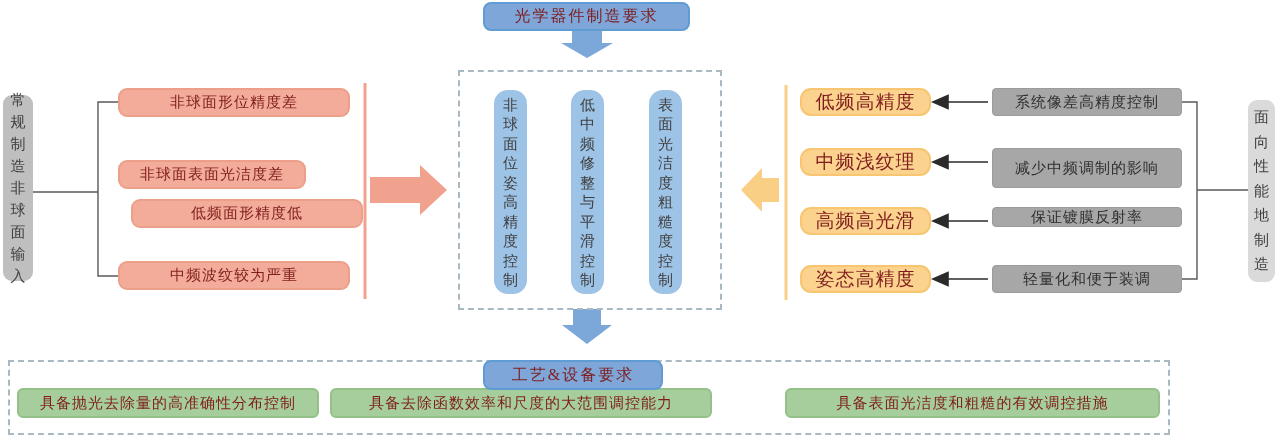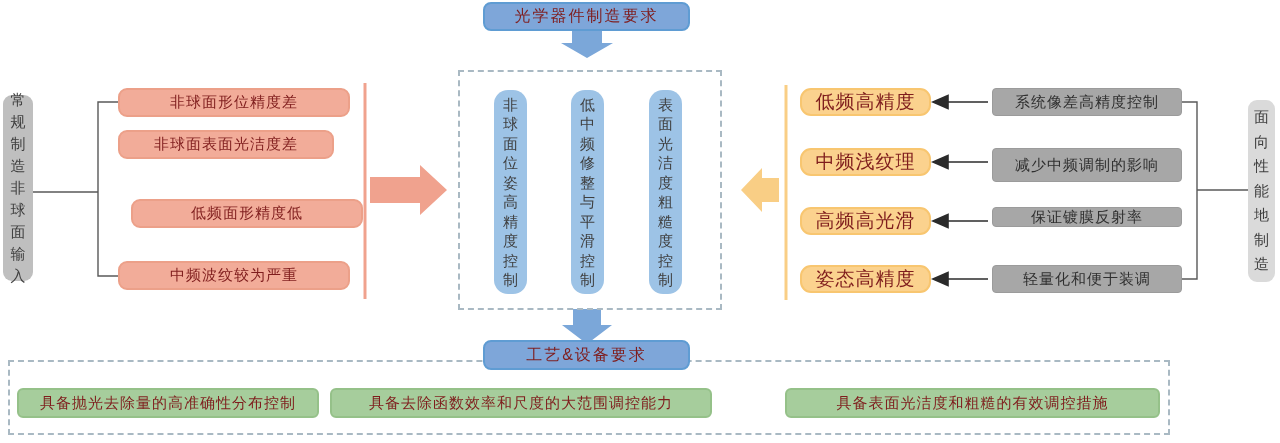--- a/index.html
+++ b/index.html
@@ -111,44 +111,44 @@
       <span>规</span>
       <span>制</span>
       <span>造</span>
       <span>非</span>
       <span>球</span>
       <span>面</span>
       <span>输</span>
       <span>入</span>
     </div>
   <div class="box salmon-node" style="left:118px; top:88px;  width:232px; height:29px;">非球面形位精度差</div>
-  <div class="box salmon-node" style="left:118px; top:130px; width:216px; height:29px;">非球面表面光洁度差</div>
+  <div class="box salmon-node" style="left:118px; top:160px; width:188px; height:29px;">非球面表面光洁度差</div>
   <div class="box salmon-node" style="left:131px; top:199px; width:232px; height:29px;">低频面形精度低</div>
   <div class="box salmon-node" style="left:118px; top:261px; width:232px; height:29px;">中频波纹较为严重</div>
 
   <div class="box orange-node" style="left:800px; top:88px;  width:131px; height:28px;">低频高精度</div>
   <div class="box orange-node" style="left:800px; top:148px; width:131px; height:28px;">中频浅纹理</div>
   <div class="box orange-node" style="left:800px; top:207px; width:131px; height:28px;">高频高光滑</div>
   <div class="box orange-node" style="left:800px; top:265px; width:131px; height:28px;">姿态高精度</div>
 
   <div class="box gray-node" style="left:992px; top:88px;  width:190px; height:28px;">系统像差高精度控制</div>
-  <div class="box gray-node" style="left:992px; top:148px; width:190px; height:34px;">减少中频调制的影响</div>
+  <div class="box gray-node" style="left:992px; top:148px; width:190px; height:40px;">减少中频调制的影响</div>
   <div class="box gray-node" style="left:992px; top:207px; width:190px; height:20px;">保证镀膜反射率</div>
   <div class="box gray-node" style="left:992px; top:265px; width:190px; height:28px;">轻量化和便于装调</div>
 
   <div class="side-label right-side vtext">
       <span>面</span>
       <span>向</span>
       <span>性</span>
       <span>能</span>
       <span>地</span>
       <span>制</span>
       <span>造</span>
     </div>
 
-  <div class="box blue-node" style="left:483px; top:340px; width:207px; height:30px;">工艺&amp;设备要求</div>
+  <div class="box blue-node" style="left:483px; top:360px; width:180px; height:30px;font-family:Liberation Serif, serif;">工艺&amp;设备要求</div>
 
   <div class="dashed-panel" style="left:8px; top:360px; width:1162px; height:75px;"></div>
   <div class="box green-node" style="left:17px;  top:388px; width:302px; height:30px;">具备抛光去除量的高准确性分布控制</div>
   <div class="box green-node" style="left:330px; top:388px; width:382px; height:30px;">具备去除函数效率和尺度的大范围调控能力</div>
   <div class="box green-node" style="left:785px; top:388px; width:375px; height:30px;">具备表面光洁度和粗糙的有效调控措施</div>
 
 </div>
 
 </body></html>

